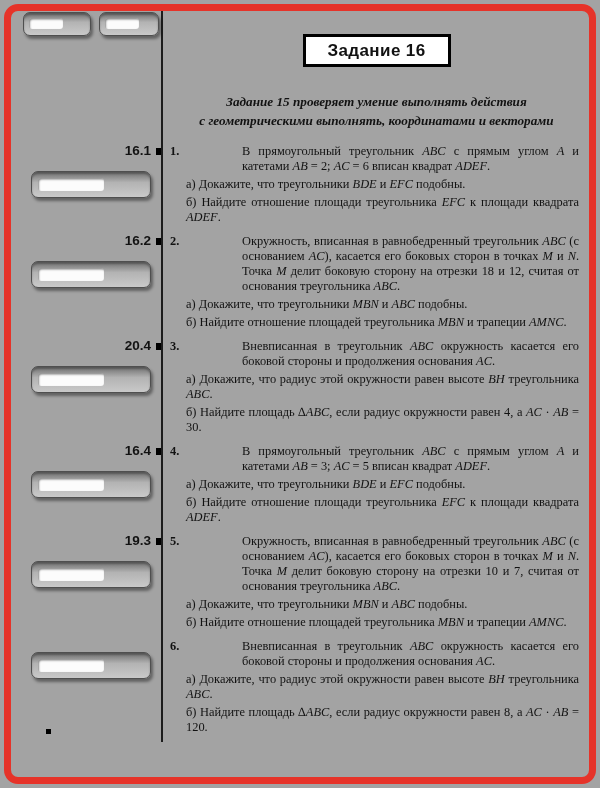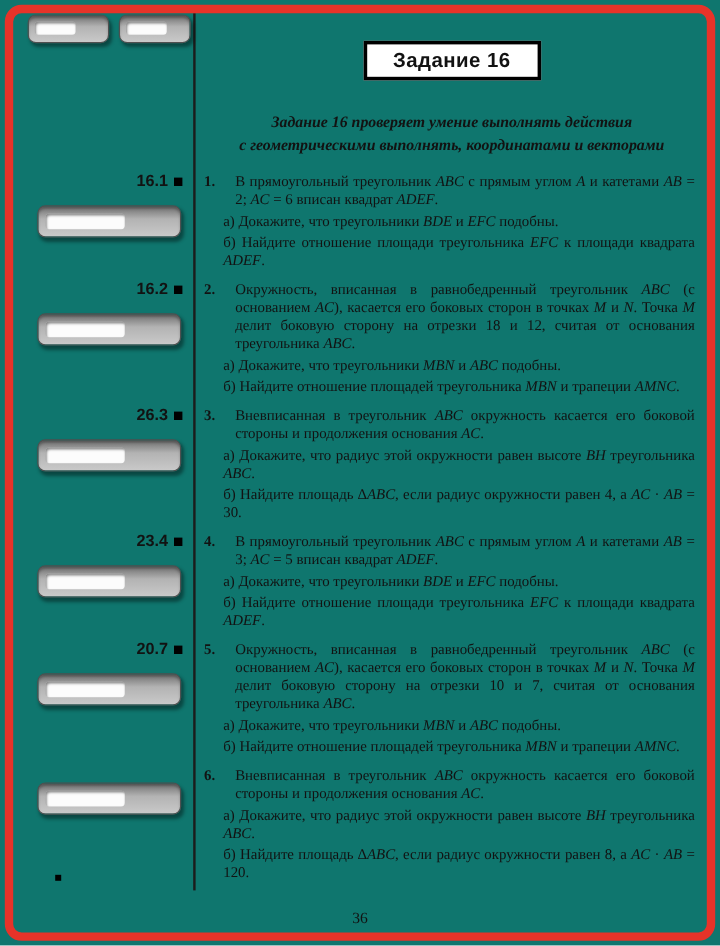--- a/index.html
+++ b/index.html
@@ -1,18 +1,18 @@
 <!DOCTYPE html>
 <html lang="ru"><head>
 <meta charset="utf-8">
 <style>
   html,body{margin:0;padding:0;background:#ffffff;}
   .page{
     position:relative;width:600px;height:788px;overflow:hidden;
-    background:#0f766e;color:#121212;
+    background:#a3a3a3;color:#121212;
     font-family:"Liberation Serif", serif;
   }
   .frame{
     position:absolute;inset:4px;border:7px solid #e63329;border-radius:14px;
     pointer-events:none;z-index:20;
   }
   .divider{
     position:absolute;left:161px;top:11px;width:2px;height:731px;
     background:#1c1c1c;z-index:1;
   }
@@ -43,34 +43,34 @@
   }
   .subtitle{
     margin-top:25px;text-align:center;
     font-weight:bold;font-style:italic;font-size:13.2px;line-height:19px;
   }
 
   .problems{margin-top:14px;}
   .problem{display:flex;margin-bottom:9px;}
   .margin-cell{width:163px;flex:none;}
   .margin-label{
-    text-align:right;padding-right:11px;line-height:14px;
+    text-align:right;line-height:14px;
     font-family:"Liberation Sans", sans-serif;font-weight:bold;font-size:13.5px;
   }
   .square{display:inline-block;width:7px;height:7px;background:#000;margin-left:5px;}
   .margin-cell .answer-box{margin:13px 12px 0 auto;}
 
   .body-cell{
     flex:1;padding:0 21px 0 7px;
     font-size:12.4px;line-height:15px;text-align:justify;
     hyphens:auto;-webkit-hyphens:auto;
   }
   .statement-row{display:flex;}
   .p-num{width:26px;flex:none;font-weight:bold;}
-  .p-text{flex:1;text-align:justify;}
+  .p-text{flex:1;text-align:justify;margin-left:46px;}
   .part{margin-left:16px;margin-top:3px;text-align:justify;}
   .math i{font-style:italic;}
 
   .page-number{
     position:absolute;bottom:15px;left:0;width:100%;text-align:center;
     font-size:13px;z-index:2;
   }
   .print-dot{position:absolute;left:46px;top:729px;width:5px;height:5px;background:#000;z-index:2;}
 </style>
 </head>
@@ -87,21 +87,21 @@
     <div class="answer-box small-b">
       <div class="inner"></div>
     </div>
   </div>
 
   <div class="main-col">
     <div class="title-box">
       <span>Задание 16</span>
     </div>
     <div class="subtitle">
-      <div>Задание 16 проверяет умение выполнять действия</div>
+      <div>Задание 15 проверяет умение выполнять действия</div>
       <div>с геометрическими выполнять, координатами и векторами</div>
     </div>
   </div>
 
   <div class="problems" id="problems">
   <div class="problem">
     <div class="margin-cell">
       <div class="margin-label">
         <span>16.1</span><span class="square"></span>
       </div>
@@ -134,59 +134,59 @@
         <span class="p-text math">Окружность, вписанная в равнобедренный треугольник <i>ABC</i> (с основанием <i>AC</i>), касается его боковых сторон в точках <i>M</i> и <i>N</i>. Точка <i>M</i> делит боковую сторону на отрезки 18 и 12, считая от основания треугольника <i>ABC</i>.</span>
       </div>
       <div class="part math">а) Докажите, что треугольники <i>MBN</i> и <i>ABC</i> подобны.</div>
       <div class="part math">б) Найдите отношение площадей треугольника <i>MBN</i> и трапеции <i>AMNC</i>.</div>
     </div>
   </div>
 
   <div class="problem">
     <div class="margin-cell">
       <div class="margin-label">
-        <span>26.3</span><span class="square"></span>
+        <span>20.4</span><span class="square"></span>
       </div>
       <div class="answer-box">
         <div class="inner"></div>
       </div>
     </div>
     <div class="body-cell">
       <div class="statement-row">
         <span class="p-num">3.</span>
         <span class="p-text math">Вневписанная в треугольник <i>ABC</i> окружность касается его боковой стороны и продолжения основания <i>AC</i>.</span>
       </div>
       <div class="part math">а) Докажите, что радиус этой окружности равен высоте <i>BH</i> треугольника <i>ABC</i>.</div>
       <div class="part math">б) Найдите площадь ∆<i>ABC</i>, если радиус окружности равен 4, а <i>AC</i> · <i>AB</i> = 30.</div>
     </div>
   </div>
 
   <div class="problem">
     <div class="margin-cell">
       <div class="margin-label">
-        <span>23.4</span><span class="square"></span>
+        <span>16.4</span><span class="square"></span>
       </div>
       <div class="answer-box">
         <div class="inner"></div>
       </div>
     </div>
     <div class="body-cell">
       <div class="statement-row">
         <span class="p-num">4.</span>
         <span class="p-text math">В прямоугольный треугольник <i>ABC</i> с прямым углом <i>A</i> и катетами <i>AB</i> = 3; <i>AC</i> = 5 вписан квадрат <i>ADEF</i>.</span>
       </div>
       <div class="part math">а) Докажите, что треугольники <i>BDE</i> и <i>EFC</i> подобны.</div>
       <div class="part math">б) Найдите отношение площади треугольника <i>EFC</i> к площади квадрата <i>ADEF</i>.</div>
     </div>
   </div>
 
   <div class="problem">
     <div class="margin-cell">
       <div class="margin-label">
-        <span>20.7</span><span class="square"></span>
+        <span>19.3</span><span class="square"></span>
       </div>
       <div class="answer-box">
         <div class="inner"></div>
       </div>
     </div>
     <div class="body-cell">
       <div class="statement-row">
         <span class="p-num">5.</span>
         <span class="p-text math">Окружность, вписанная в равнобедренный треугольник <i>ABC</i> (с основанием <i>AC</i>), касается его боковых сторон в точках <i>M</i> и <i>N</i>. Точка <i>M</i> делит боковую сторону на отрезки 10 и 7, считая от основания треугольника <i>ABC</i>.</span>
       </div>
@@ -205,15 +205,14 @@
       <div class="statement-row">
         <span class="p-num">6.</span>
         <span class="p-text math">Вневписанная в треугольник <i>ABC</i> окружность касается его боковой стороны и продолжения основания <i>AC</i>.</span>
       </div>
       <div class="part math">а) Докажите, что радиус этой окружности равен высоте <i>BH</i> треугольника <i>ABC</i>.</div>
       <div class="part math">б) Найдите площадь ∆<i>ABC</i>, если радиус окружности равен 8, а <i>AC</i> · <i>AB</i> = 120.</div>
     </div>
   </div>
 </div>
 
-  <div class="page-number">36</div>
   <div class="print-dot"></div>
 </div>
 
 </body></html>

